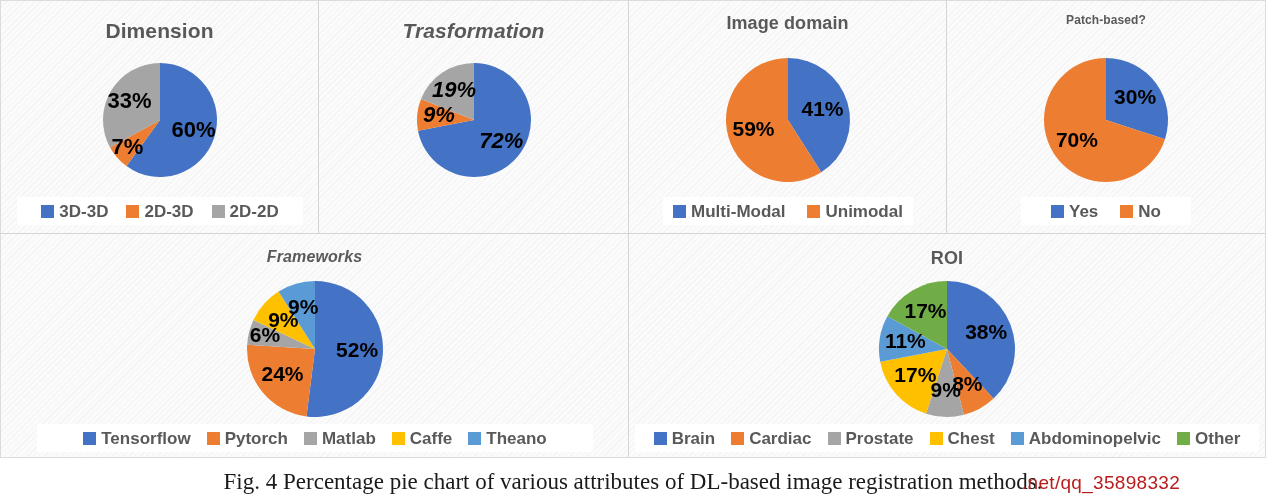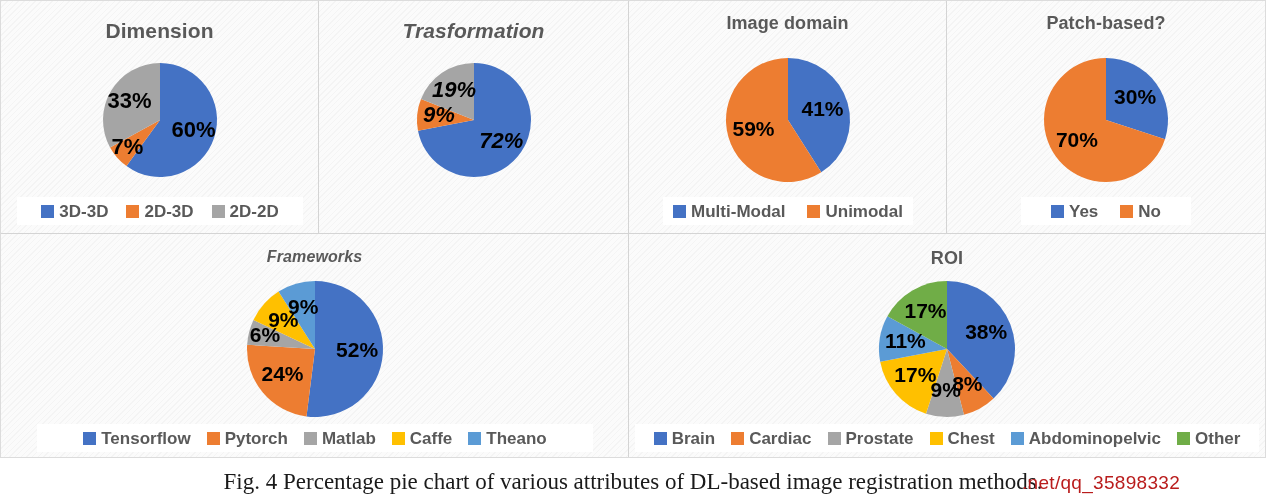--- a/index.html
+++ b/index.html
@@ -179,21 +179,21 @@
         </div>
         <span style="display: inline-block; width: 22px;"></span>
         <div class="legend-item">
           <span class="legend-swatch" style="background: rgb(237, 125, 49);"></span>
           <span class="legend-text">Unimodal</span>
         </div>
       </div>
   </div>
 
   <div class="panel" style="left:946px; top:0px; width:318px; height:232px;">
-    <div class="chart-title" style="top:12px; font-size:18px;">Patch-based?</div>
+    <div class="chart-title" style="top:12px; font-size:12px;">Patch-based?</div>
     <div class="pie-wrap" style="left:0px; top:48px; width:318px; height:142px;">
         <svg width="318" height="142" viewBox="0 0 318 142">
           <path d="M 159 71 L 159.00 9.00 A 62 62 0 0 1 217.97 90.16 Z" fill="#4472C4"></path>
           <path d="M 159 71 L 217.97 90.16 A 62 62 0 1 1 159.00 9.00 Z" fill="#ED7D31"></path>
           <text x="188.09" y="49.86" class="slice-label" font-size="21">30%</text>
           <text x="129.91" y="92.14" class="slice-label" font-size="21">70%</text>
         </svg>
       </div>
     <div class="legend" style="left:74px; top:196px; width:170px; height:28px; font-size:17px;">
         <div class="legend-item">

